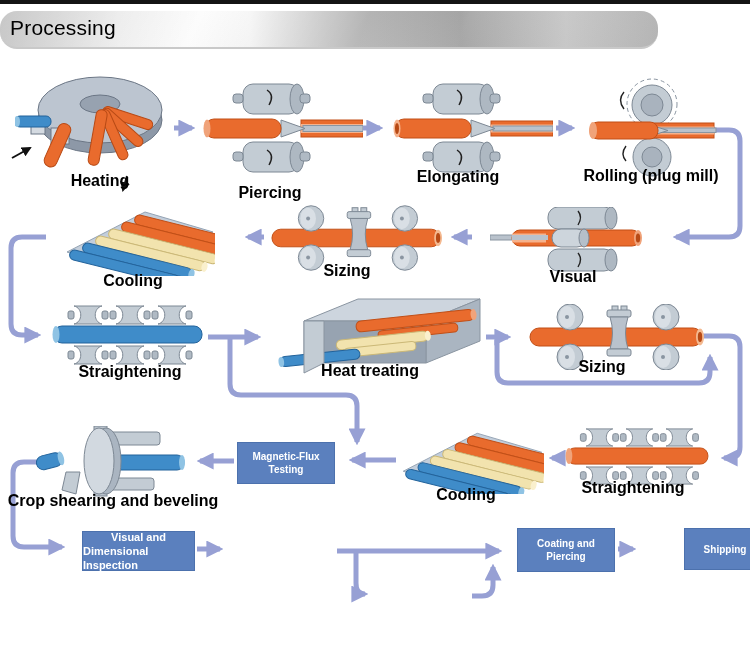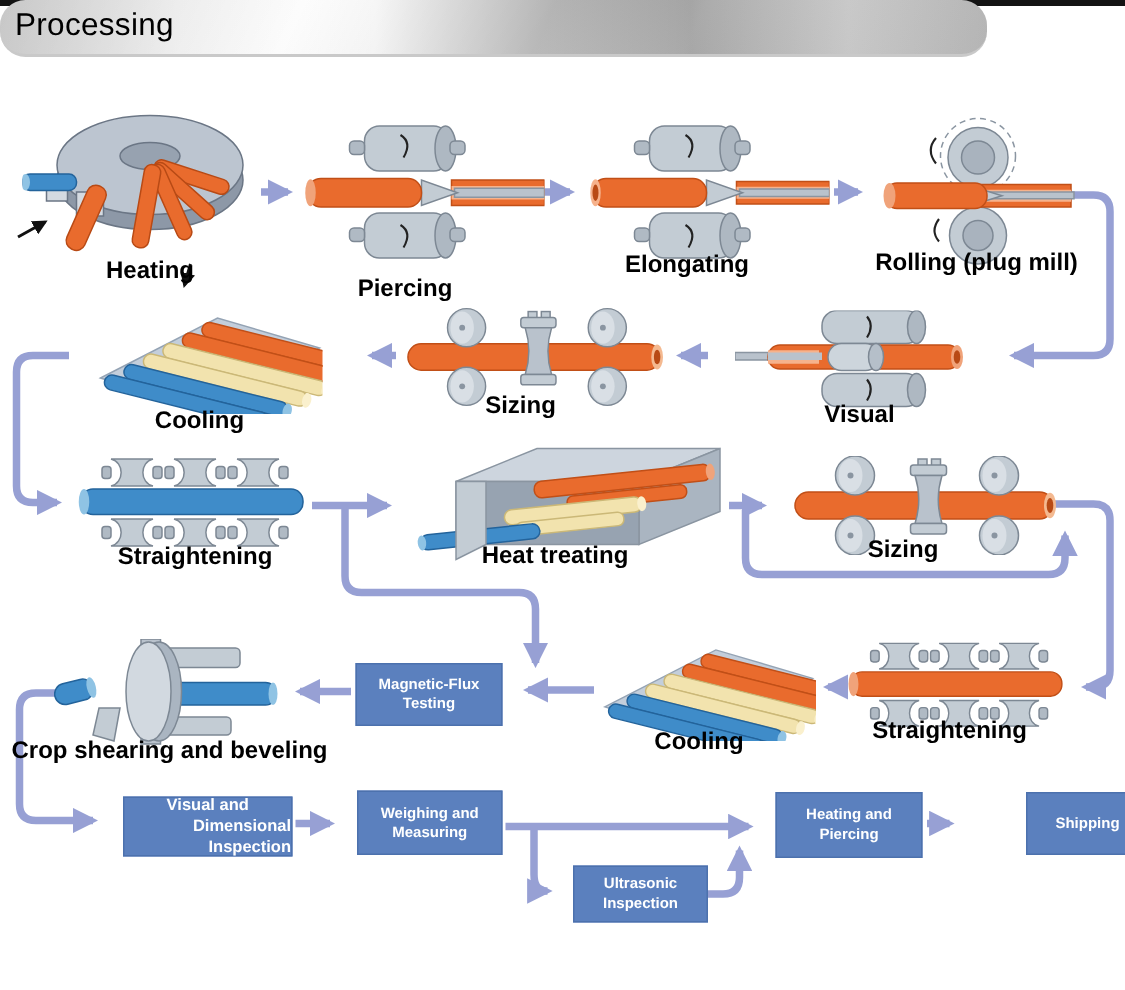--- a/index.html
+++ b/index.html
@@ -1,29 +1,29 @@
 <!DOCTYPE html>
 <html><head>
 <meta charset="utf-8">
 <style>
   html,body{margin:0;padding:0;background:#ffffff;}
   #canvas{position:relative;width:750px;height:660px;background:#ffffff;overflow:hidden;
           font-family:"Liberation Sans",sans-serif;}
   .top-strip{position:absolute;left:0;top:0;width:750px;height:4px;background:#141414;z-index:4;}
-  .header-bar{position:absolute;left:0;top:0;width:658px;height:36px;z-index:4;
+  .header-bar{position:absolute;left:0;top:11px;width:658px;height:36px;z-index:4;
     background:
       linear-gradient(115deg, rgba(0,0,0,0.10) 0%, rgba(255,255,255,0) 30%, rgba(0,0,0,0.12) 55%, rgba(255,255,255,0.05) 70%, rgba(0,0,0,0.08) 100%),
       linear-gradient(90deg,#dedede 0%,#f7f7f7 18%,#ffffff 38%,#d9d9d9 52%,#a3a3a3 70%,#cfcfcf 86%,#c4c4c4 100%);
     border-bottom:2px solid #c9c9c9;border-radius:17px;}
   .header-title{position:absolute;left:10px;top:5px;font-size:21px;color:#000;letter-spacing:0.2px;}
   .slabel{position:absolute;transform:translateX(-50%);font-size:16px;font-weight:bold;color:#000;
           white-space:nowrap;z-index:3;}
   .pbox{position:absolute;background:#5b80be;border:1px solid #4c71ad;color:#fff;font-weight:bold;
         font-size:10px;line-height:1.3;display:flex;flex-direction:column;align-items:center;
-        justify-content:center;text-align:right;z-index:3;}
+        justify-content:center;text-align:left;z-index:3;}
   .pbox--small{font-size:11px;}
   .illo{position:absolute;z-index:2;}
   #connectors{position:absolute;left:0;top:0;z-index:1;}
 </style>
 </head>
 <body>
 
 <div id="canvas">
 
   <div class="top-strip"></div>
@@ -424,29 +424,21 @@
   <div class="slabel" style="left:113px;top:492px">Crop shearing and beveling</div>
 
   <div class="pbox" style="left:237px;top:442px;width:96px;height:40px">
     <div>Magnetic-Flux</div>
     <div>Testing</div>
   </div>
   <div class="pbox pbox--small" style="left:82px;top:531px;width:111px;height:38px">
     <div>Visual and</div>
     <div>Dimensional Inspection</div>
   </div>
-  <div class="pbox" style="left:238px;top:527px;width:95px;height:41px">
-    <div>Weighing and</div>
-    <div>Measuring</div>
-  </div>
-  <div class="pbox" style="left:382px;top:577px;width:88px;height:36px">
-    <div>Ultrasonic</div>
-    <div>Inspection</div>
-  </div>
   <div class="pbox" style="left:517px;top:528px;width:96px;height:42px">
-    <div>Heating and</div>
+    <div>Coating and</div>
     <div>Piercing</div>
   </div>
   <div class="pbox" style="left:684px;top:528px;width:80px;height:40px">
     <div>Shipping</div>
   </div>
 
 </div>
 
 </body></html>

